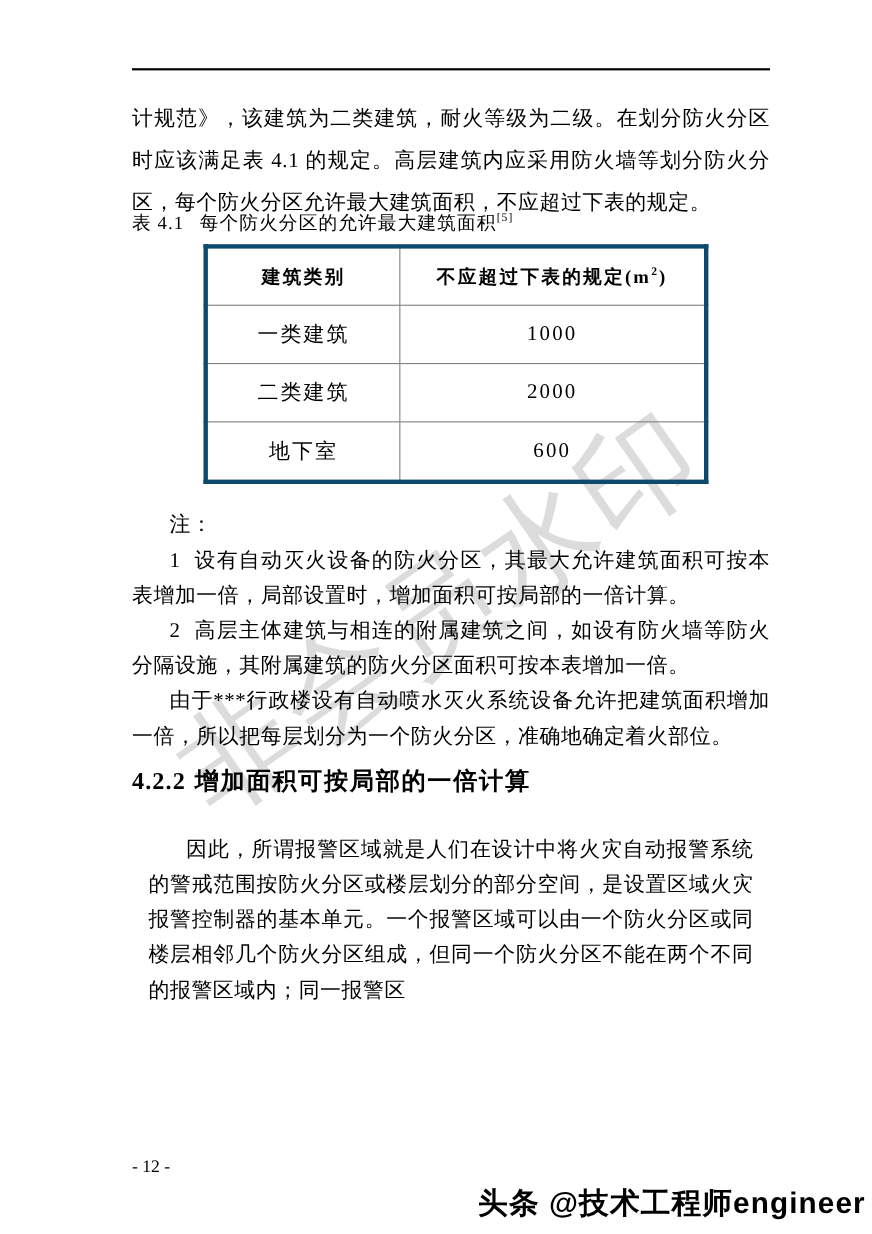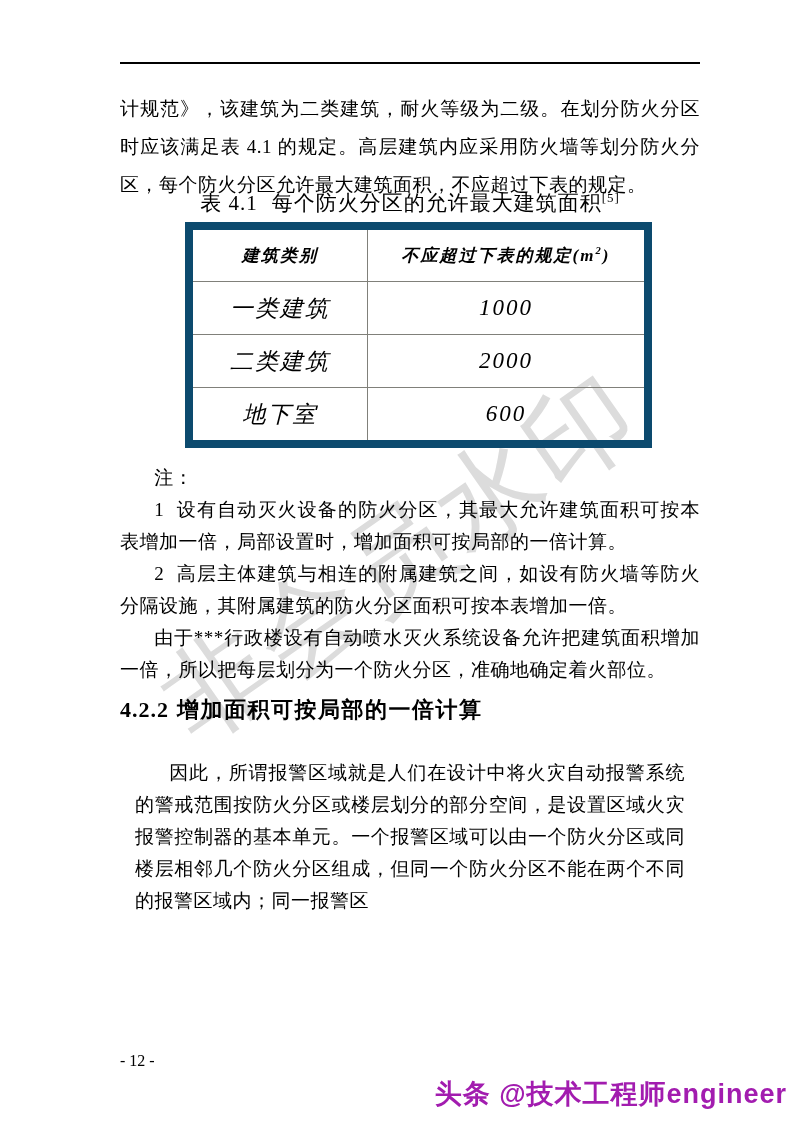--- a/index.html
+++ b/index.html
@@ -21,36 +21,36 @@
 
   .para {
     position:absolute; left:120px; width:580px;
     font-size:19px; text-align:justify; letter-spacing:0.5px;
     margin:0;
   }
   .p1 { top:90px; line-height:38px; }
 
   .caption {
     position:absolute; top:191px; left:120px; width:580px;
-    text-align:center; font-size:21px; line-height:24px; letter-spacing:1px;
+    font-size:17px; line-height:24px; letter-spacing:1px;
   }
   .caption .cap-label { font-family:"Liberation Serif",serif; margin-right:14px; }
   sup { font-size:0.62em; vertical-align:super; line-height:0; }
 
   .table-wrap { position:absolute; top:222px; left:185px; }
-  table.fire-table { border-collapse:collapse; border:8px solid #0c4a6e;font-style:italic; }
+  table.fire-table { border-collapse:collapse; border:4px solid #0c4a6e; }
   table.fire-table td {
     border:1px solid #80807a;
     text-align:center; vertical-align:middle;
     padding:0 4px;
   }
   td.cell-cat  { width:166px; }
   td.cell-area { width:268px; }
   tr.hdr td { height:51px; font-weight:bold; font-size:17px; letter-spacing:2px; }
-  tr.data td { height:52px; font-size:23px; letter-spacing:2px; }
+  tr.data td { height:52px; font-size:19px; letter-spacing:2px; }
   .num-serif { font-family:"Liberation Serif",serif; letter-spacing:0.5px; font-size:16px; }
 
   .notes-block {
     position:absolute; top:462px; left:120px; width:580px;
     font-size:19px; line-height:32px; text-align:justify; letter-spacing:0.5px;
   }
   .notes-block p { margin:0; }
   .indent { text-indent:1.8em; }
   .note-num { font-family:"Liberation Serif",serif; margin-right:12px; }
 
@@ -80,21 +80,21 @@
     font-family:"Liberation Sans","DejaVu Sans",sans-serif;
     white-space:nowrap; text-align:center; letter-spacing:4px;
     transform:rotate(-35deg);
     transform-origin:50% 50%;
     user-select:none;
   }
 
   .wm-footer {
     position:absolute; top:1076px; right:6px;
     font-size:27px; font-weight:bold; letter-spacing:1px;
-    color:#a21caf;
+    color:#000000;
     text-shadow:2px 2px 0 #ffffff;
     font-family:"Liberation Sans","DejaVu Sans",sans-serif;
     white-space:nowrap;
   }
 </style>
 </head>
 <body>
 
 <div class="page">
 

